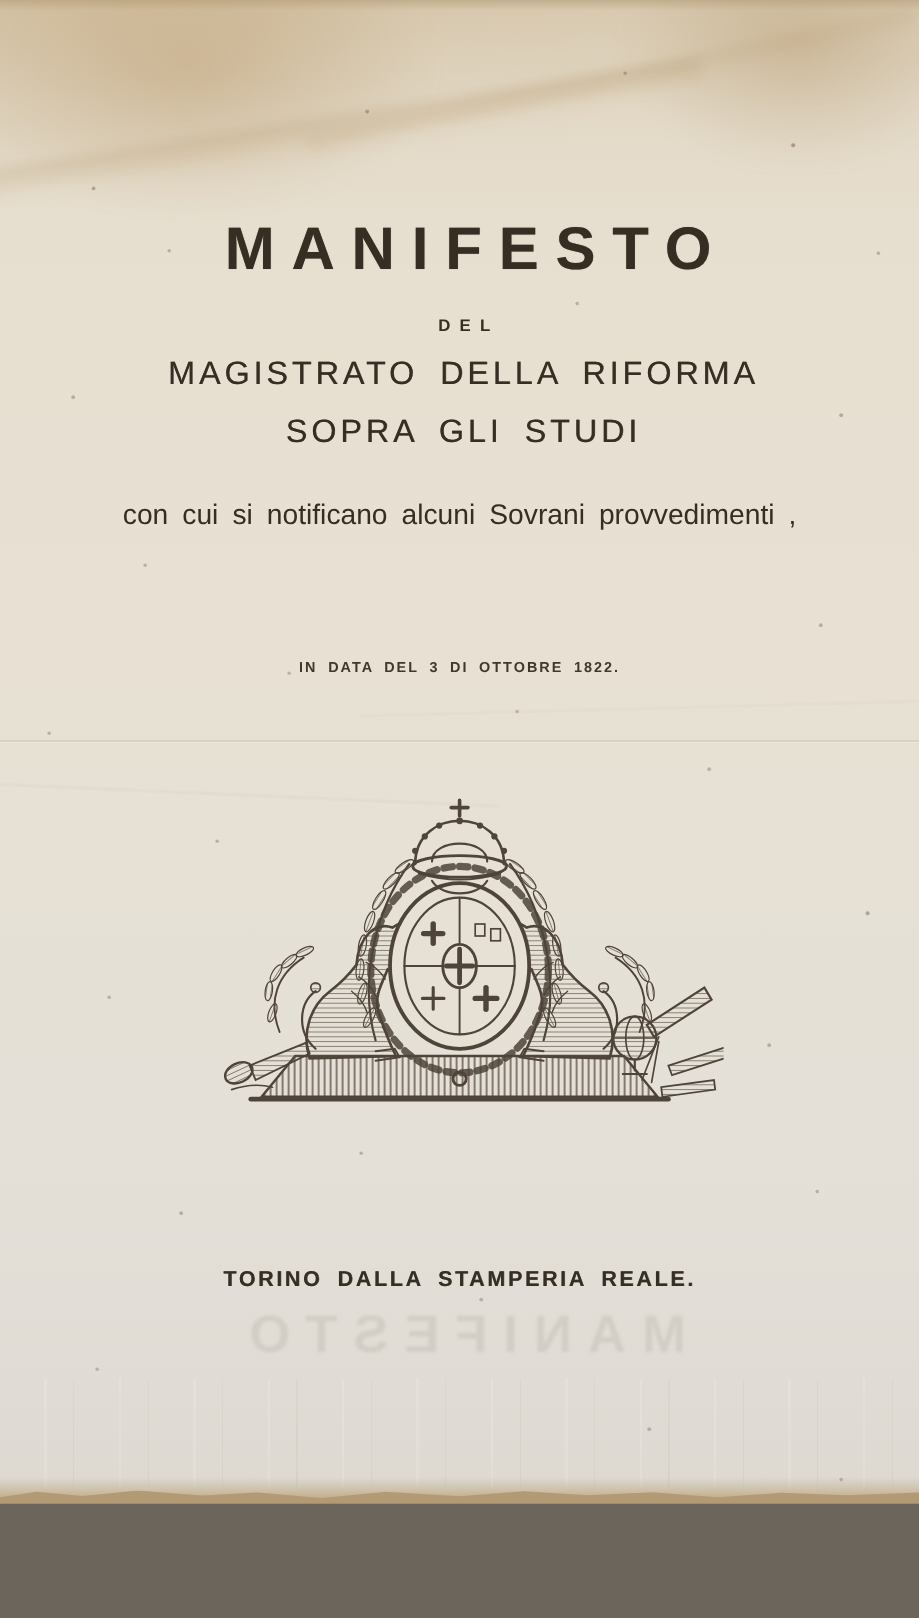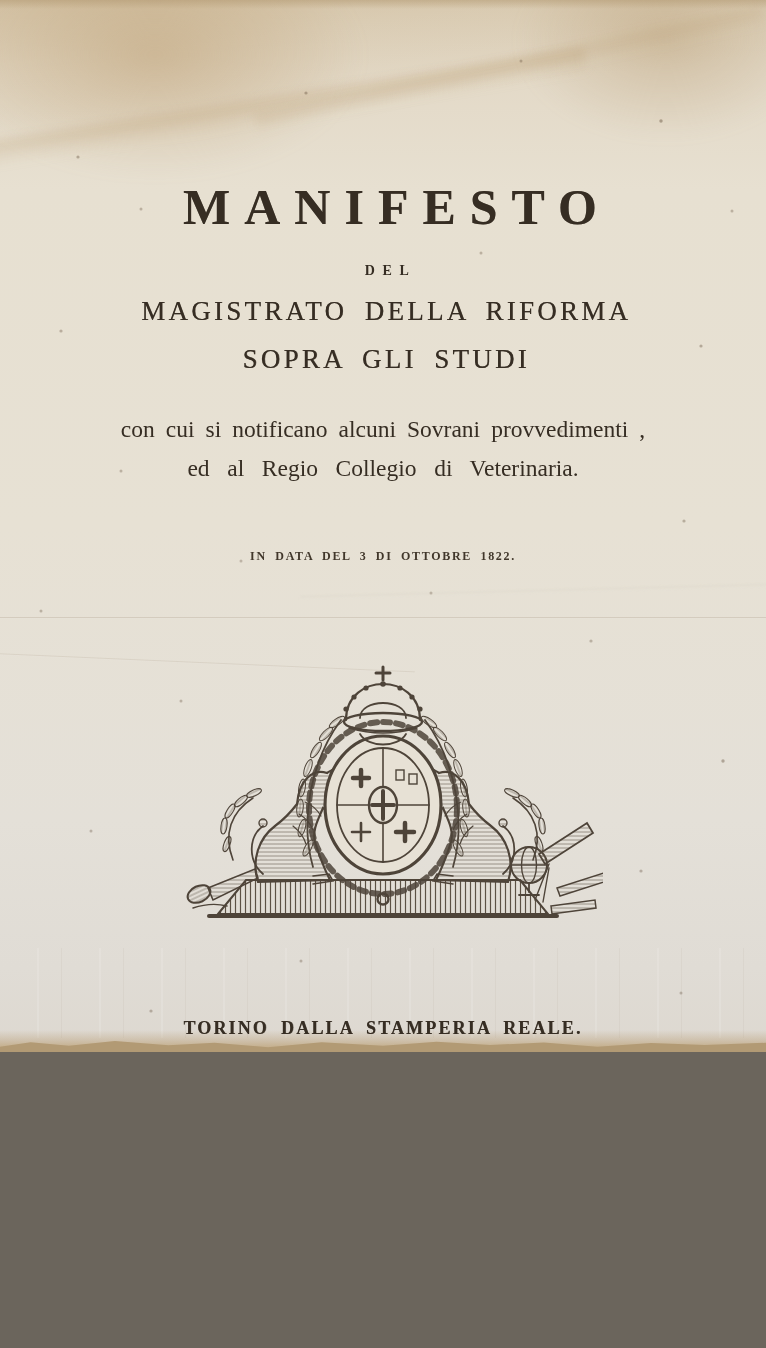--- a/index.html
+++ b/index.html
@@ -1,18 +1,18 @@
 <!DOCTYPE html>
 <html><head>
 <meta charset="utf-8">
 <style>
   html,body{margin:0;padding:0;background:#6b655c;}
   .stage{
-    position:relative;width:766px;height:1052px;overflow:hidden;
-    font-family:Liberation Serif, serif;
+    position:relative;width:766px;height:1253px;overflow:hidden;
+    font-family:Liberation Sans, sans-serif;
     background:
       linear-gradient(173deg, rgba(201,178,140,.42) 0%, rgba(201,178,140,.18) 6%, rgba(201,178,140,0) 13%),
       linear-gradient(to bottom, #dccfb8 0%, #e3d9c7 7%, #e7e0d1 18%, #e7e1d4 50%, #e4e0d8 78%, #e0dcd5 92%, #ddd8d0 100%);
   }
   
   .stain{position:absolute;pointer-events:none;}
   .stain-tl{left:-60px;top:-70px;width:430px;height:250px;border-radius:50%;
     background:radial-gradient(ellipse at center, rgba(184,152,106,.45), rgba(184,152,106,0) 68%);filter:blur(9px);}
   .stain-tr{right:-50px;top:-60px;width:300px;height:200px;border-radius:50%;
     background:radial-gradient(ellipse at center, rgba(176,146,102,.38), rgba(176,146,102,0) 70%);filter:blur(8px);}
@@ -58,21 +58,21 @@
     text-shadow:0 0 .6px rgba(54,45,35,.55);}
   .del{top:263px;font-size:14px;font-weight:bold;letter-spacing:.55em;padding-left:.55em;}
   .issuer1{top:296px;font-size:27px;letter-spacing:.12em;word-spacing:.28em;padding-left:.12em;
     text-shadow:.3px 0 0 rgba(54,45,35,.7);}
   .issuer2{top:344px;font-size:27px;letter-spacing:.12em;word-spacing:.28em;padding-left:.12em;
     text-shadow:.3px 0 0 rgba(54,45,35,.7);}
   .bodytext{top:410px;font-size:23.5px;line-height:39px;word-spacing:.22em;}
   .bodytext span{display:block;}
   .bodytext .wide{word-spacing:.5em;}
   .dateline{top:549px;font-size:12px;font-weight:bold;letter-spacing:.14em;word-spacing:.32em;color:#41372b;}
-  .imprint{top:1018px;font-size:18px;font-weight:bold;letter-spacing:.12em;word-spacing:.3em;
+  .imprint{top:1056px;font-size:18px;font-weight:bold;letter-spacing:.12em;word-spacing:.3em;
     text-shadow:.3px 0 0 rgba(54,45,35,.6);}
   .ghost{top:1088px;font-size:44px;font-weight:bold;letter-spacing:.3em;padding-left:.3em;
     color:rgba(110,95,72,.9);opacity:.13;transform:scaleX(-1);filter:blur(1.3px);}
   
   .engraving{position:absolute;top:662px;left:50%;transform:translateX(-50%);margin:0;}
   .engraving svg{display:block;opacity:.88;}
 </style>
 </head>
 <body>
 
@@ -90,21 +90,20 @@
   <div class="stain edge-top"></div>
   <div class="stain edge-bottom"></div>
   <div class="stain edge-jag"></div>
 
   <div class="print title">MANIFESTO</div>
   <div class="print del">DEL</div>
   <div class="print issuer1">MAGISTRATO DELLA RIFORMA</div>
   <div class="print issuer2">SOPRA GLI STUDI</div>
   <div class="print bodytext">
     <span>con cui si notificano alcuni Sovrani provvedimenti ,</span>
-    <span class="wide">ed al Regio Collegio di Veterinaria.</span>
   </div>
   <div class="print dateline">IN DATA DEL 3 DI OTTOBRE 1822.</div>
 
   <figure class="engraving">
     <svg width="440" height="262" viewBox="0 0 440 262" xmlns="http://www.w3.org/2000/svg">
       <defs>
         <pattern id="hv" width="5" height="5" patternUnits="userSpaceOnUse">
           <path d="M2.5,0 V5" stroke="#4a3e30" stroke-width="1.2"></path>
         </pattern>
         <pattern id="hh" width="4" height="4" patternUnits="userSpaceOnUse">

